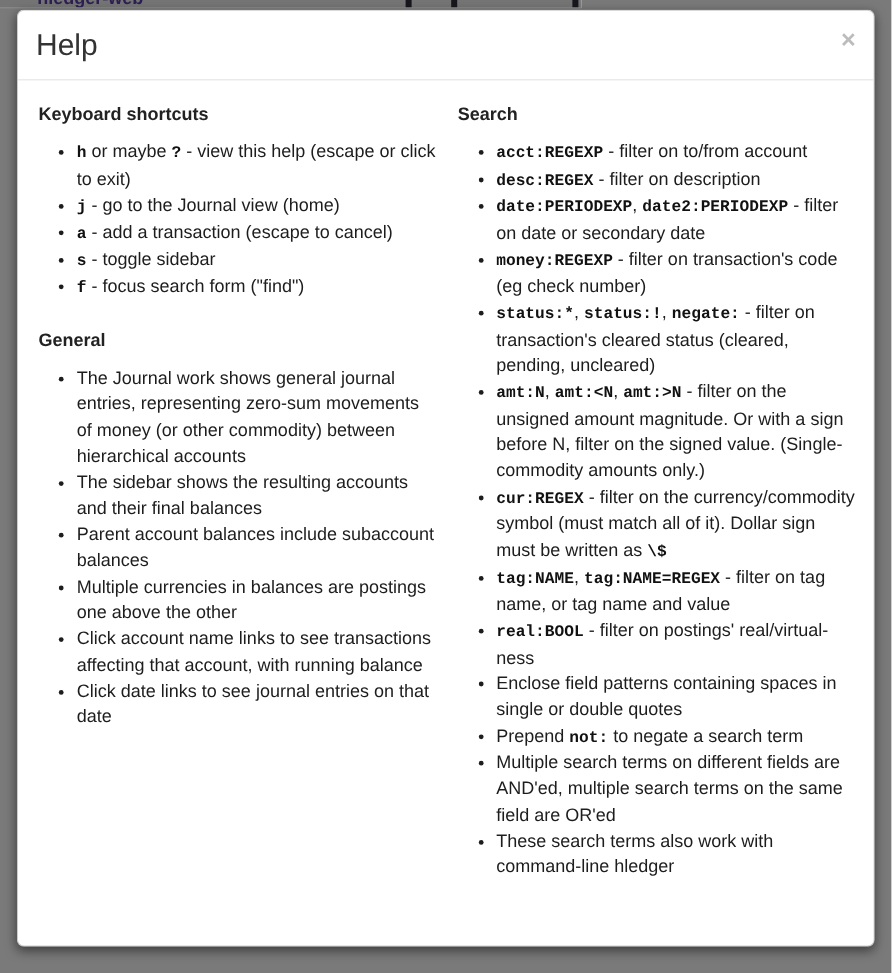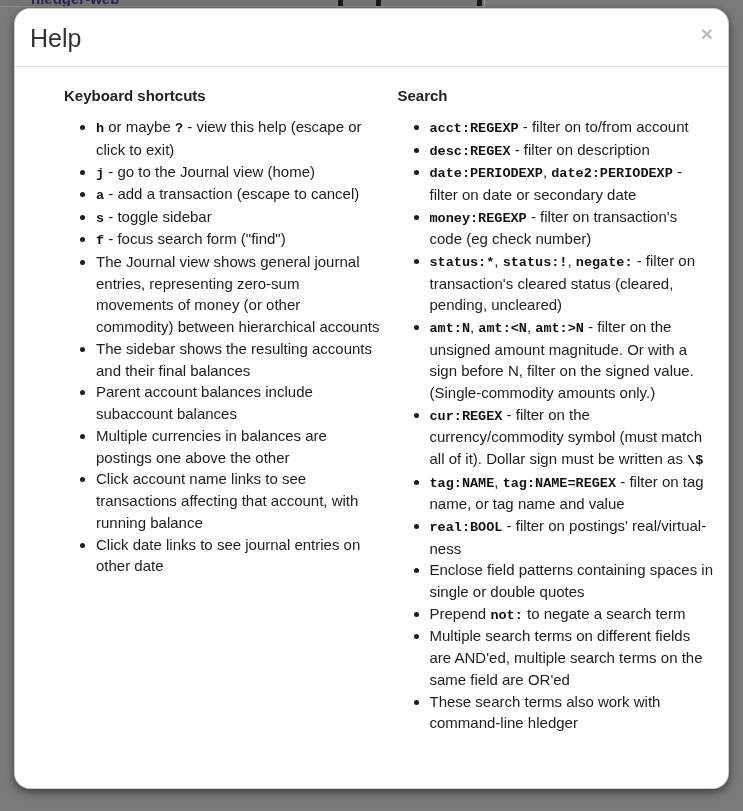--- a/index.html
+++ b/index.html
@@ -44,21 +44,21 @@
   .frag-1 { left: 338px; }
   .frag-2 { left: 376px; }
   .frag-3 { left: 477px; }
 
   
   .modal {
     position: absolute; left: 14px; top: 8px;
     width: 715px; height: 781px;
     background: #ffffff;
     border: 1px solid rgba(0,0,0,0.2);
-    border-radius: 16px;
+    border-radius: 6px;
     box-shadow: 0 3px 9px rgba(0,0,0,0.5);
     overflow: hidden;
   }
   .modal-header {
     padding: 13px 15px 11px 15px;
     border-bottom: 1px solid #e5e5e5;
     position: relative;
   }
   .modal-title {
     margin: 0;
@@ -71,22 +71,21 @@
     position: absolute; top: 14px; right: 15px;
     background: none; border: none; padding: 0;
     font-family: "Liberation Sans", sans-serif;
     font-size: 21px; font-weight: bold; line-height: 1;
     color: #bcbcbc;
     cursor: pointer;
   }
   .modal-body {
     display: flex;
     gap: 18px;
-    padding: 10px 15px 20px 6px;
-    margin-left: 43px;
+    padding: 10px 15px 20px 17px;
   }
   .help-column { flex: 1 1 50%; min-width: 0; }
   .section h4 {
     font-size: 15px;
     font-weight: bold;
     color: #222;
     margin: 24px 0 11px 0;
     line-height: 1.25;
   }
   .section:first-child h4 { margin-top: 10px; }
@@ -132,27 +131,28 @@
             <h4>Keyboard shortcuts</h4>
             <ul>
               <li><code>h</code> or maybe <code>?</code> - view this help (escape or click to exit)</li>
               <li><code>j</code> - go to the Journal view (home)</li>
               <li><code>a</code> - add a transaction (escape to cancel)</li>
               <li><code>s</code> - toggle sidebar</li>
               <li><code>f</code> - focus search form ("find")</li>
             </ul>
           </div>
           <div class="section">
+            <h4>General</h4>
             <ul>
-              <li>The Journal view shows general journal entries, representing zero-sum movements of money (or other commodity) between hierarchical accounts</li>
+              <li>The Journal work shows general journal entries, representing zero-sum movements of money (or other commodity) between hierarchical accounts</li>
               <li>The sidebar shows the resulting accounts and their final balances</li>
               <li>Parent account balances include subaccount balances</li>
               <li>Multiple currencies in balances are postings one above the other</li>
               <li>Click account name links to see transactions affecting that account, with running balance</li>
-              <li>Click date links to see journal entries on other date</li>
+              <li>Click date links to see journal entries on that date</li>
             </ul>
           </div>
         </div>
       <div class="help-column">
           <div class="section">
             <h4>Search</h4>
             <ul>
               <li><code>acct:REGEXP</code> - filter on to/from account</li>
               <li><code>desc:REGEX</code> - filter on description</li>
               <li><code>date:PERIODEXP</code>, <code>date2:PERIODEXP</code> - filter on date or secondary date</li>

